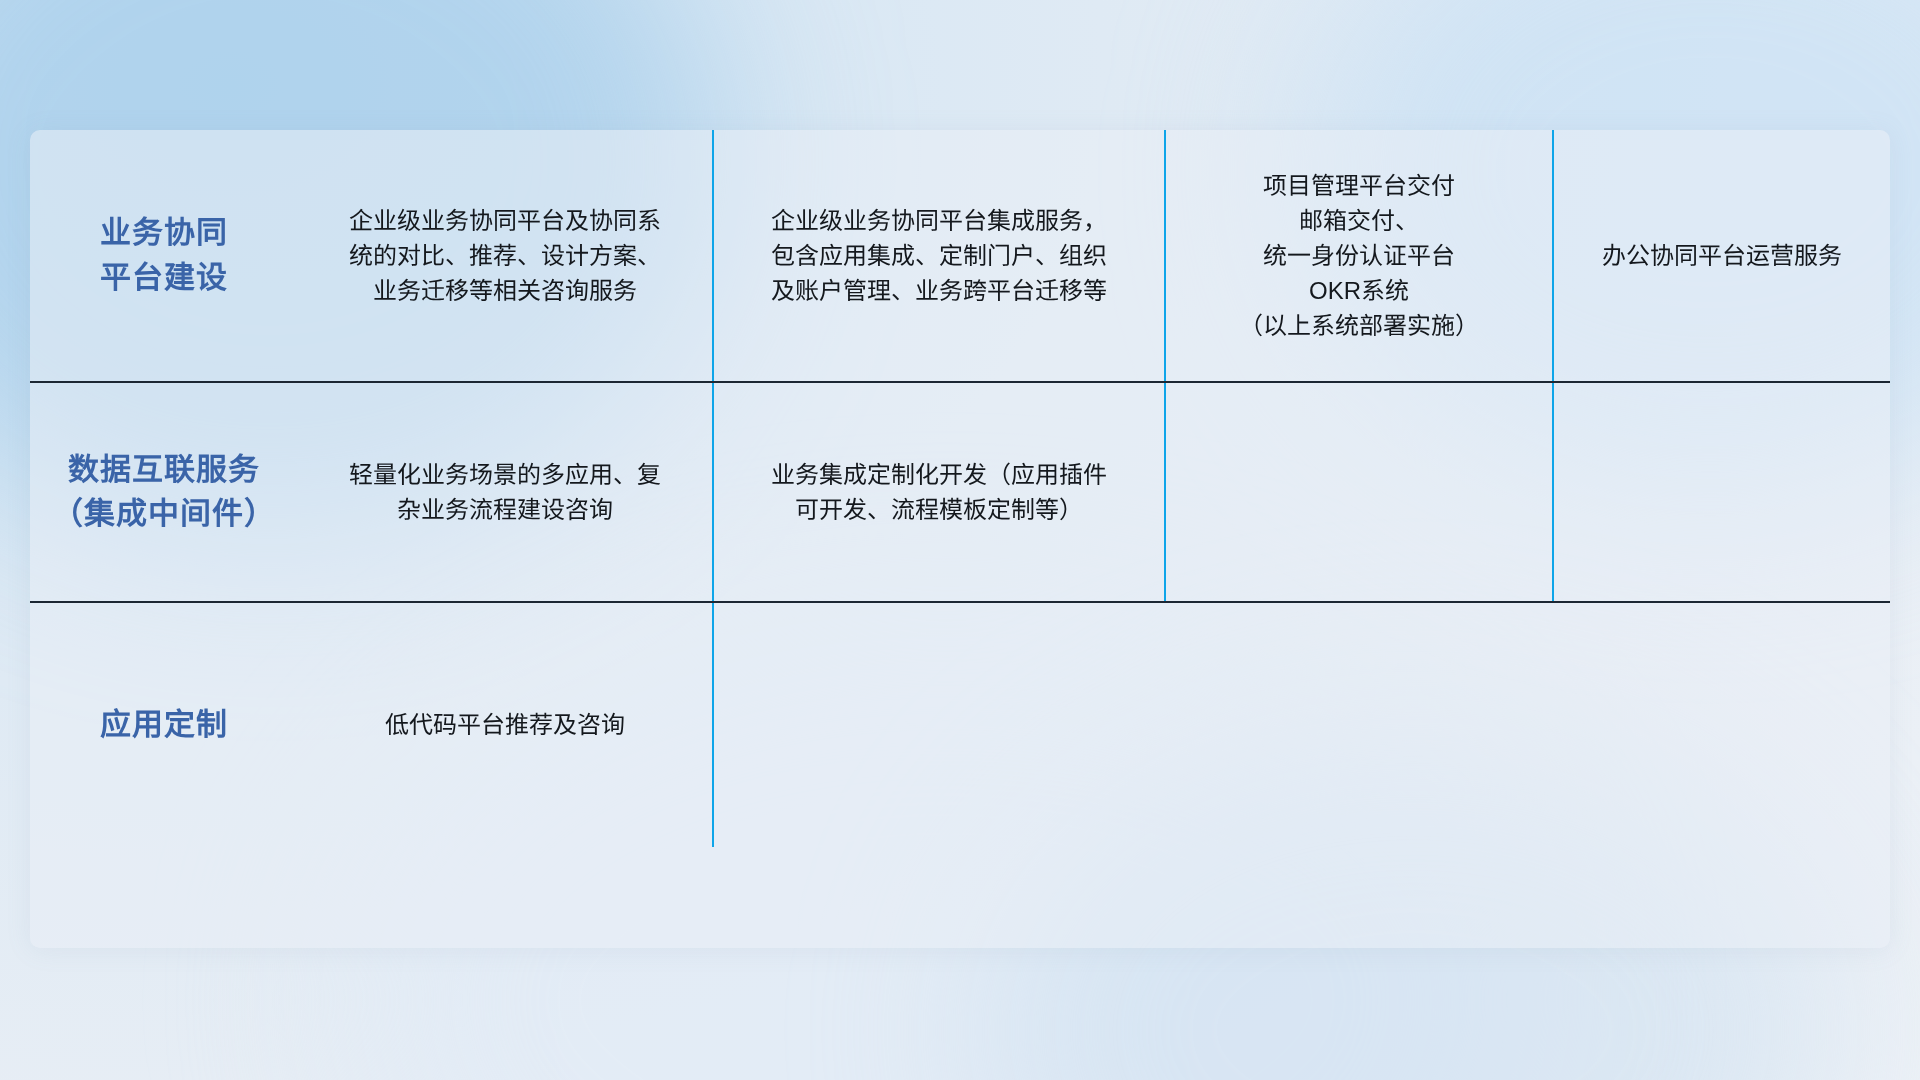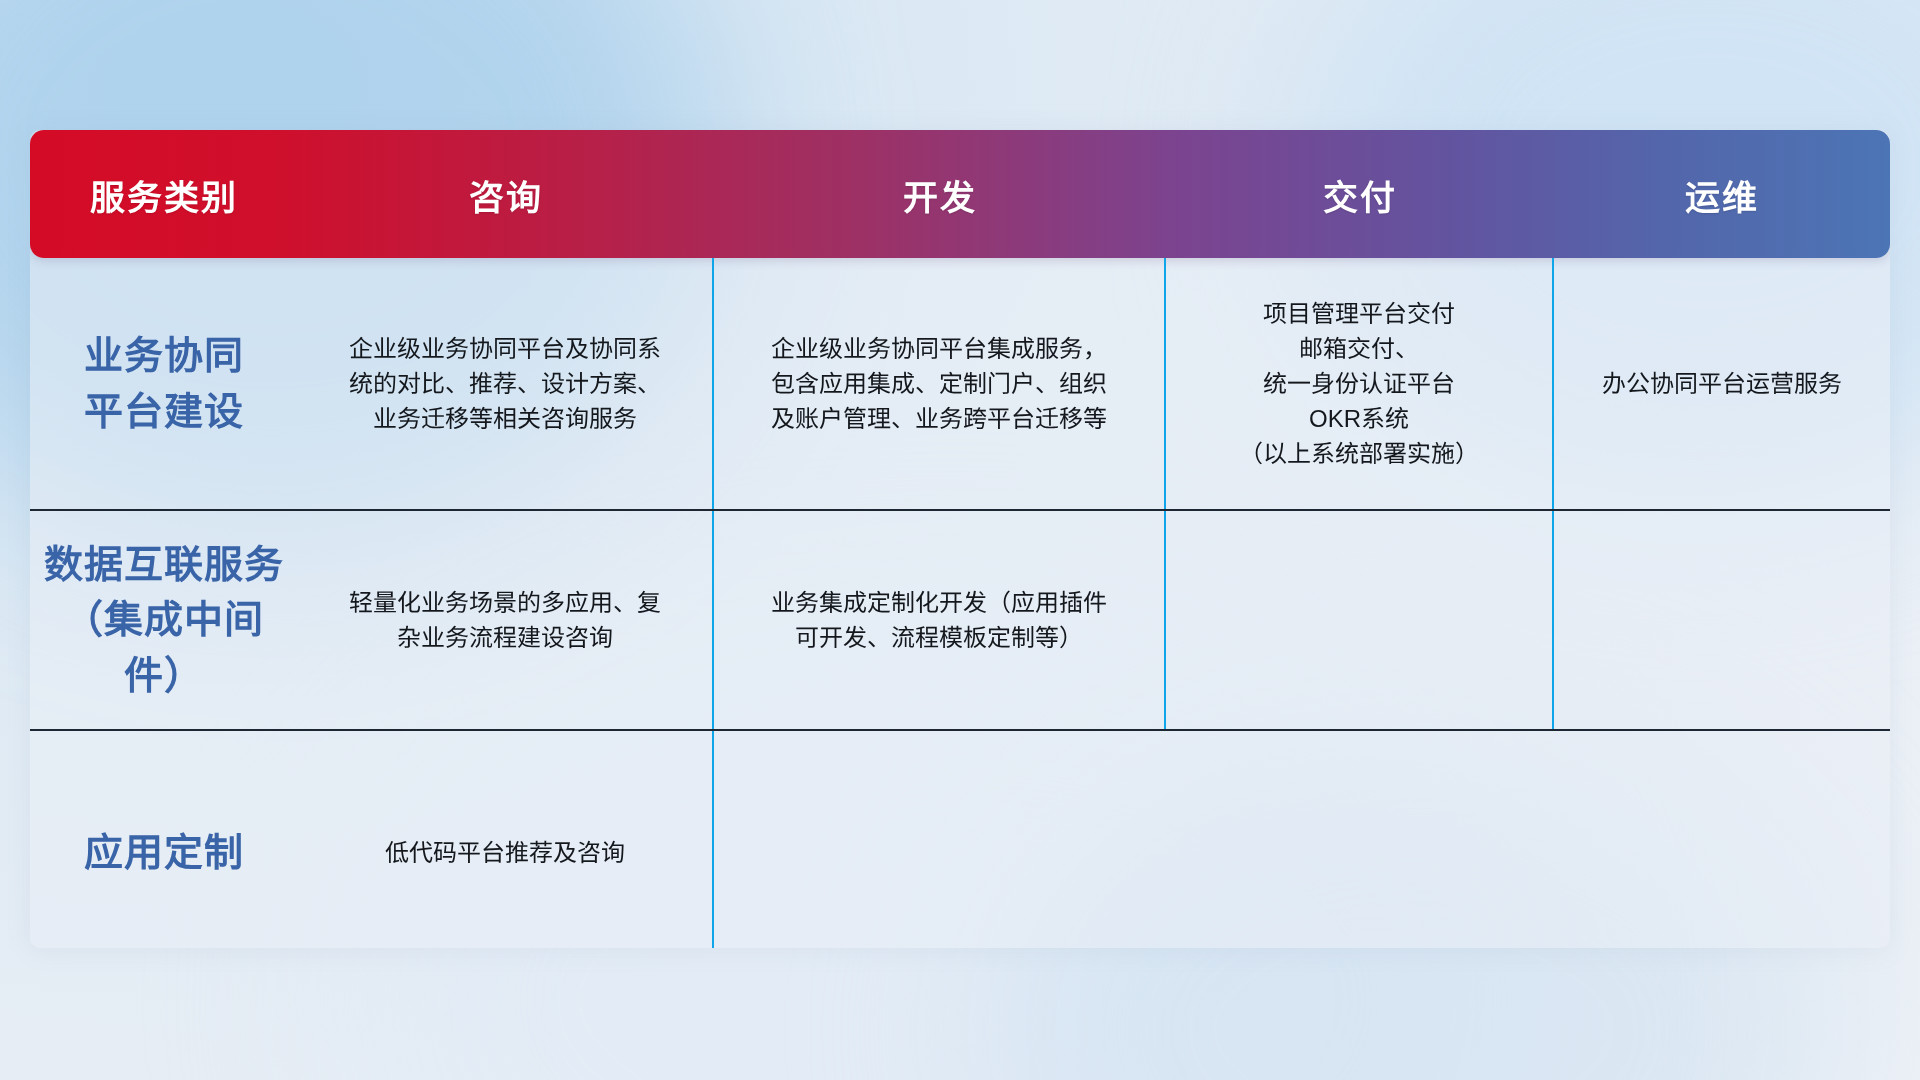--- a/index.html
+++ b/index.html
@@ -110,55 +110,38 @@
 
   
   .c-cat  { width: 268px; border-right: none; }
   .c-con  { width: 416px; }
   .c-dev  { width: 452px; }
   .c-del  { width: 388px; }
   .c-ops  { width: 336px; }
 
   .c-cat .cat-label {
     color: #3a64a8;
-    font-size: 39px;
+    font-size: 31px;
     font-weight: bold;
     line-height: 1.42;
     letter-spacing: 1px;
     text-align: center;
     white-space: pre-line;
   }
 </style>
 </head>
 <body>
 
 <div class="bg-blob one"></div>
 <div class="bg-blob two"></div>
 <div class="bg-blob three"></div>
 <div class="bg-blob four"></div>
 
 <div class="table-card">
 
-  <div class="table-header">
-    <div class="hcell c-cat">
-      <span>服务类别</span>
-    </div>
-    <div class="hcell c-con">
-      <span>咨询</span>
-    </div>
-    <div class="hcell c-dev">
-      <span>开发</span>
-    </div>
-    <div class="hcell c-del">
-      <span>交付</span>
-    </div>
-    <div class="hcell c-ops">
-      <span>运维</span>
-    </div>
-  </div>
 
   <div class="table-body">
 
     <div class="table-row r1">
       <div class="cell c-cat">
         <span class="cat-label">业务协同
 平台建设</span>
       </div>
       <div class="cell c-con">企业级业务协同平台及协同系
 统的对比、推荐、设计方案、

